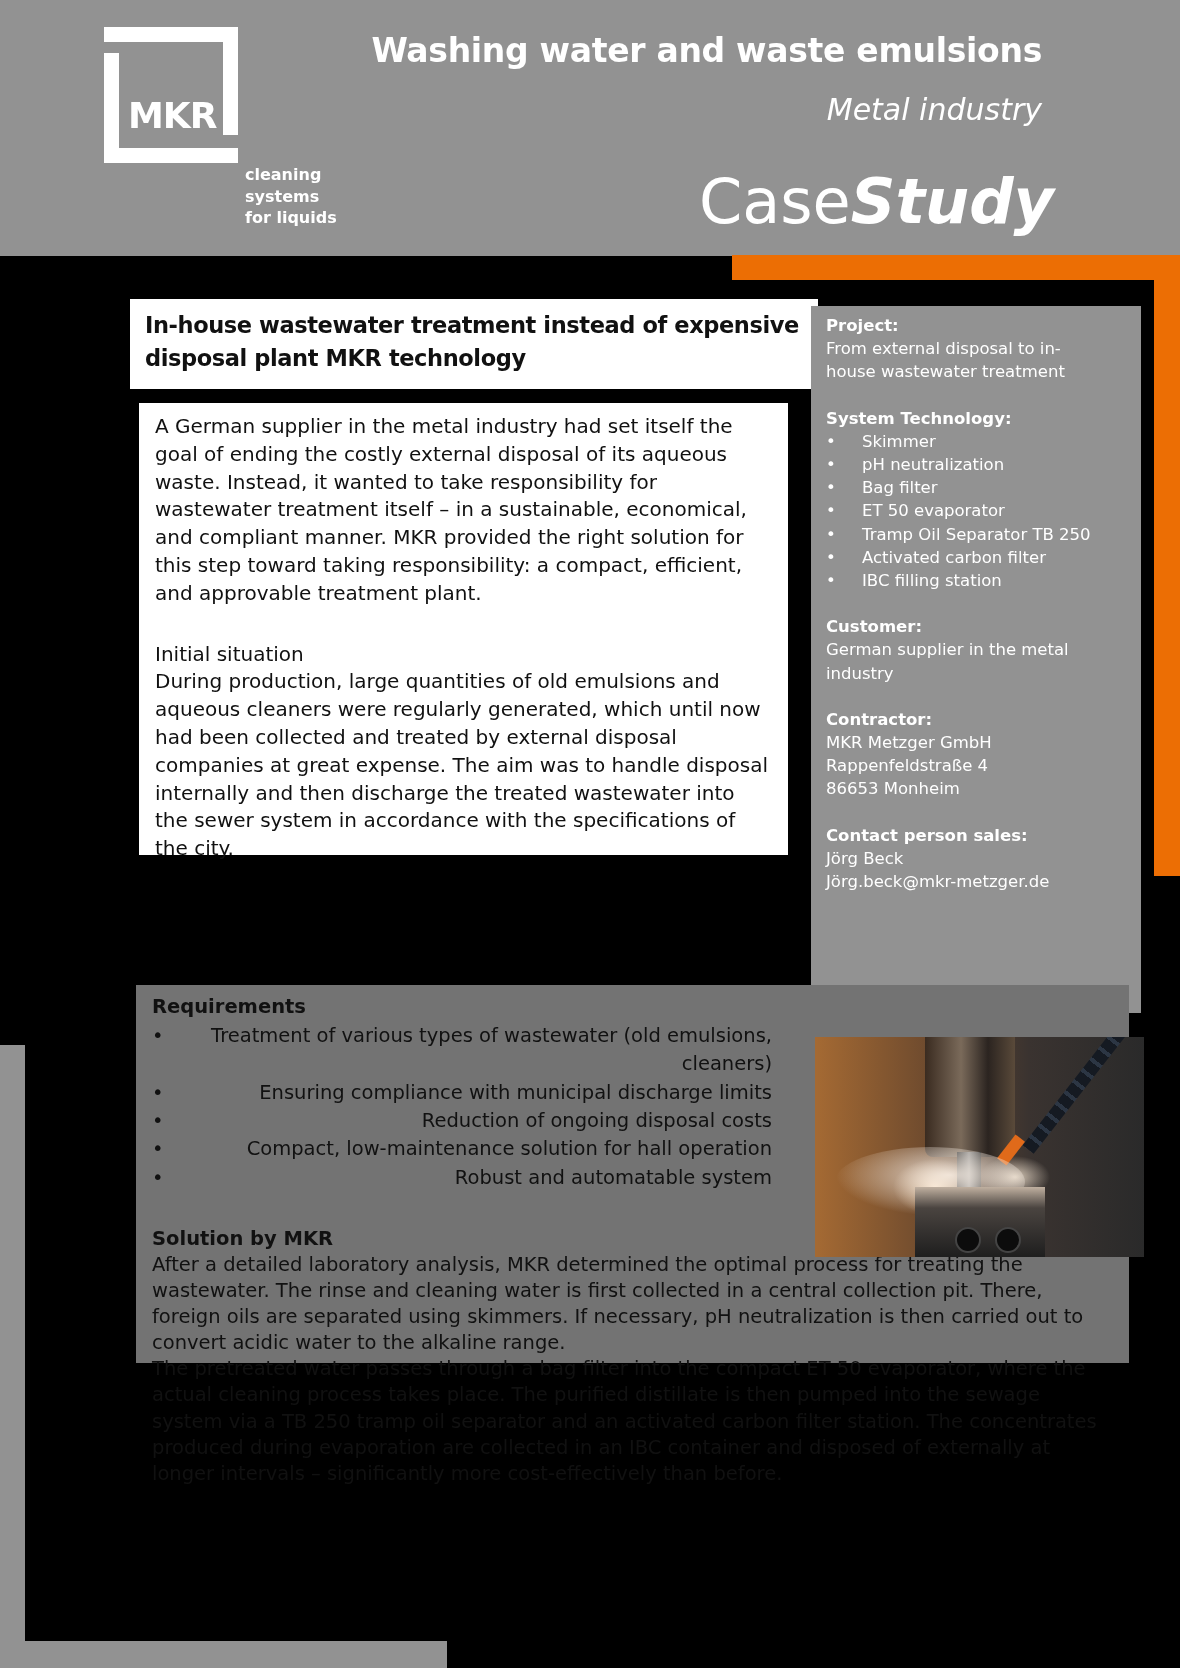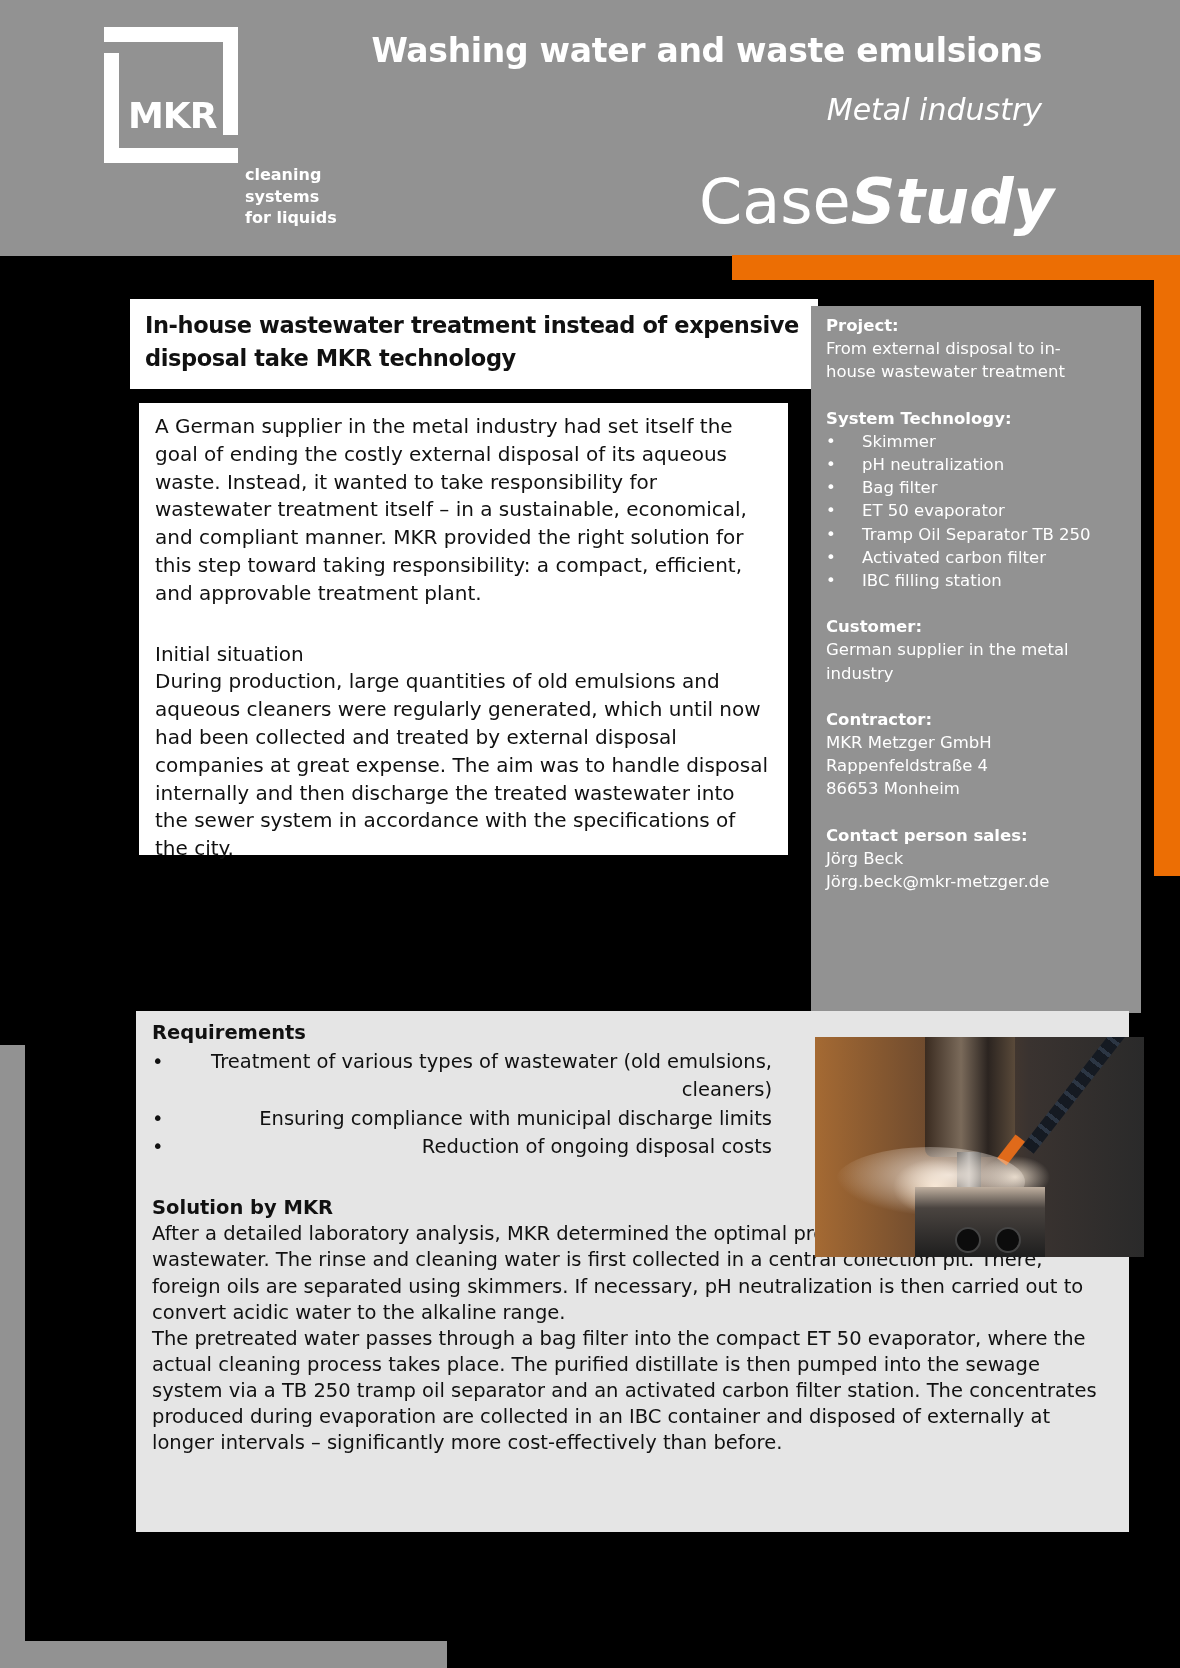--- a/index.html
+++ b/index.html
@@ -45,21 +45,21 @@
   #glance li { position: relative; padding-left: 36px; }
   #glance li::before { content: "\2022"; position: absolute; left: 0; top: 0; }
 
   
   #intro { left: 139px; top: 403px; width: 649px; height: 452px; background: #fff; color: #111; }
   #intro .inner { padding: 10px 16px 0 16px; font-size: 20px; line-height: 27.8px; }
   #intro p { margin: 0; }
   #intro .h { font-weight: normal; margin-top: 33px; }
 
   
-  #lower { left: 136px; top: 1011px; width: 993px; height: 521px; background: #e5e5e5; color: #111; }
+  #lower { left: 136px; top: 985px; width: 993px; height: 378px; background: #737373; color: #111; }
   #lower .inner { padding: 9px 16px 0 16px; font-size: 19.5px; line-height: 26.1px; }
   #lower .h { font-weight: bold; margin: 0; }
   #lower ul { list-style: none; margin: 2px 0 0 0; padding: 0; width: 620px; text-align: right; }
   #lower li { position: relative; padding-left: 36px; line-height: 28.3px; }
   #lower li::before { content: "\2022"; position: absolute; left: 0; top: 0; }
   #lower p { margin: 0; }
   #lower .sol-h { margin-top: 34px; }
 
   
   #photo { left: 815px; top: 1037px; width: 329px; height: 220px; overflow: hidden;
@@ -102,21 +102,21 @@
 </div>
 
 <div id="title-main" class="abs">Washing water and waste emulsions</div>
 <div id="title-sub" class="abs">Metal industry</div>
 <div id="case-study" class="abs"><span class="light">Case</span><span class="bold">Study</span></div>
 
 <div id="orange-top" class="abs"></div>
 <div id="orange-right" class="abs"></div>
 
 <div id="title-box" class="abs">
-  <h1>In-house wastewater treatment instead of expensive disposal take MKR technology</h1>
+  <h1>In-house wastewater treatment instead of expensive disposal plant MKR technology</h1>
 </div>
 
 <div id="glance" class="abs">
   <div class="inner">
     <div class="label">Project:</div>
     <div class="val" style="width:270px;">From external disposal to in-house wastewater treatment</div>
     <div class="gap"></div>
     <div class="label">System Technology:</div>
     <ul>
       <li>Skimmer</li>
@@ -150,20 +150,22 @@
   </div>
 </div>
 
 <div id="lower" class="abs">
   <div class="inner">
     <p class="h">Requirements</p>
     <ul>
       <li>Treatment of various types of wastewater (old emulsions, cleaners)</li>
       <li>Ensuring compliance with municipal discharge limits</li>
       <li>Reduction of ongoing disposal costs</li>
+      <li>Compact, low-maintenance solution for hall operation</li>
+      <li>Robust and automatable system</li>
     </ul>
     <p class="h sol-h">Solution by MKR</p>
     <p>After a detailed laboratory analysis, MKR determined the optimal process for treating the wastewater. The rinse and cleaning water is first collected in a central collection pit. There, foreign oils are separated using skimmers. If necessary, pH neutralization is then carried out to convert acidic water to the alkaline range.</p>
     <p>The pretreated water passes through a bag filter into the compact ET 50 evaporator, where the actual cleaning process takes place. The purified distillate is then pumped into the sewage system via a TB 250 tramp oil separator and an activated carbon filter station. The concentrates produced during evaporation are collected in an IBC container and disposed of externally at longer intervals – significantly more cost-effectively than before.</p>
   </div>
 </div>
 
 <div id="photo" class="abs" title="CNC milling spindle with coolant spray">
   <div class="spindle"></div>
   <div class="tool"></div>

